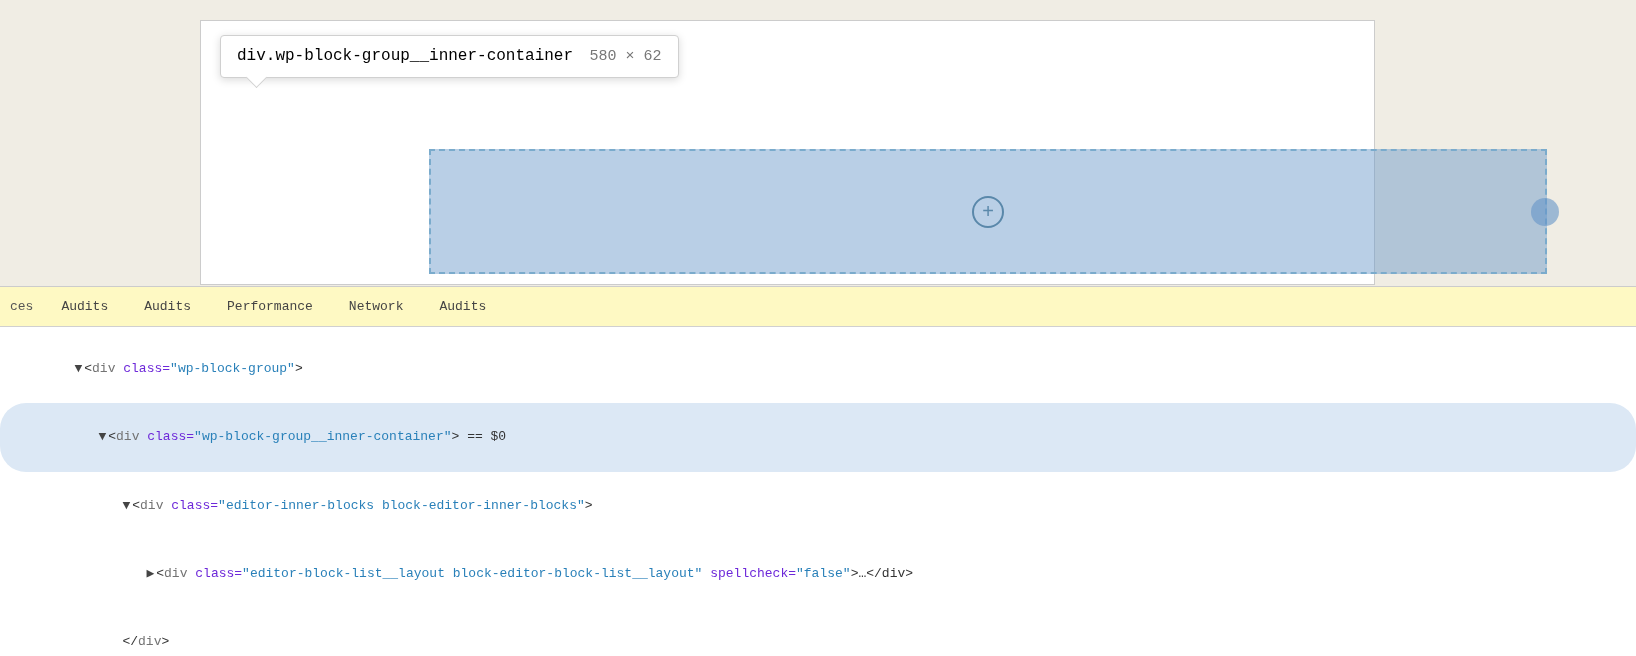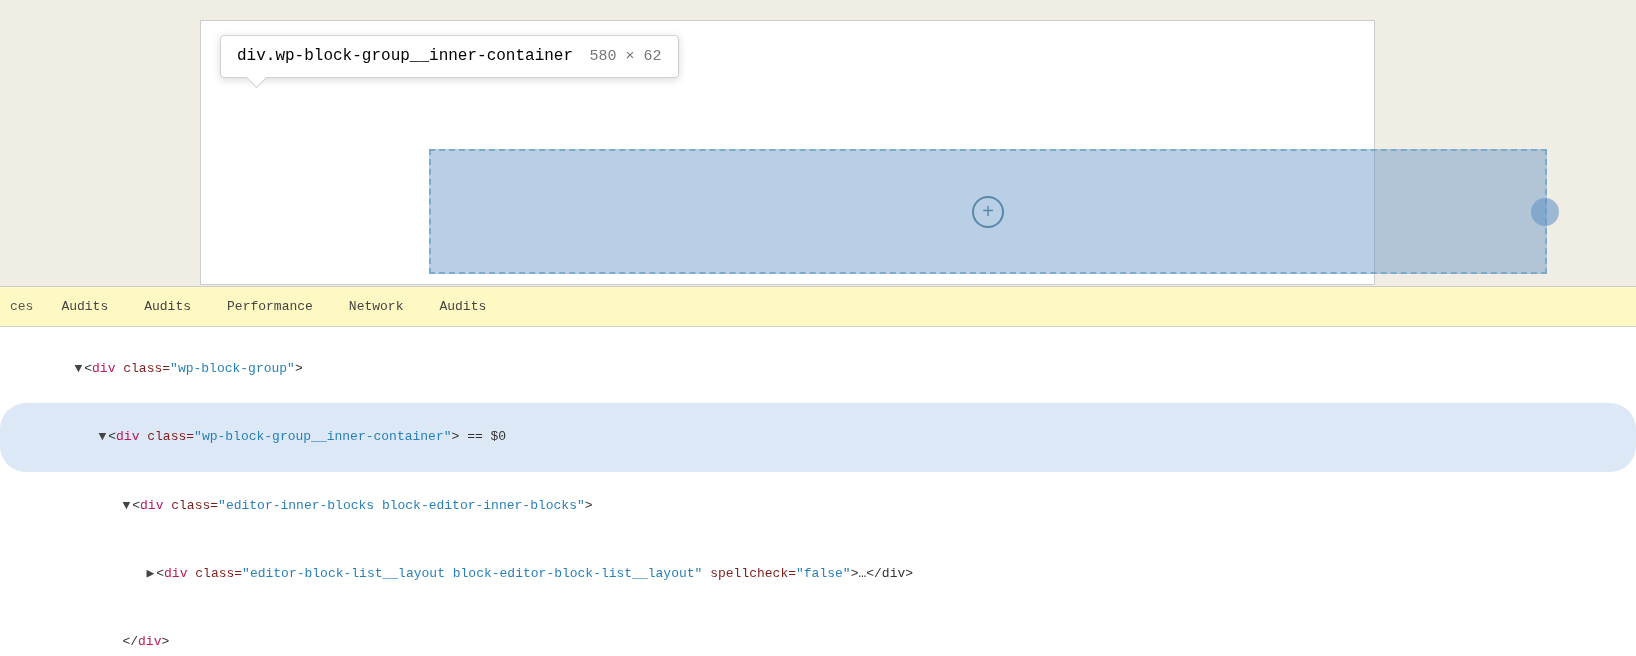--- a/index.html
+++ b/index.html
@@ -172,22 +172,22 @@
       padding: 1px 0;
       white-space: pre;
     }
 
     .tree-line.highlighted {
       background: #dce8f5;
       border-radius: 26px;
     }
 
     .tag-bracket { color: #333; }
-    .tag-name { color: #be185d; }
-    .attr-name { color: #7f1d1d; }
+    .tag-name { color: #737373; }
+    .attr-name { color: #6d28d9; }
     .attr-value { color: #2980b9; }
     .special-value { color: #333; font-style: normal; }
     .caret { color: #444; margin-right: 2px; cursor: pointer; }
 
     .tree-line-row {
       padding-left: 12px;
     }
   </style>
 </head>
 <body>

